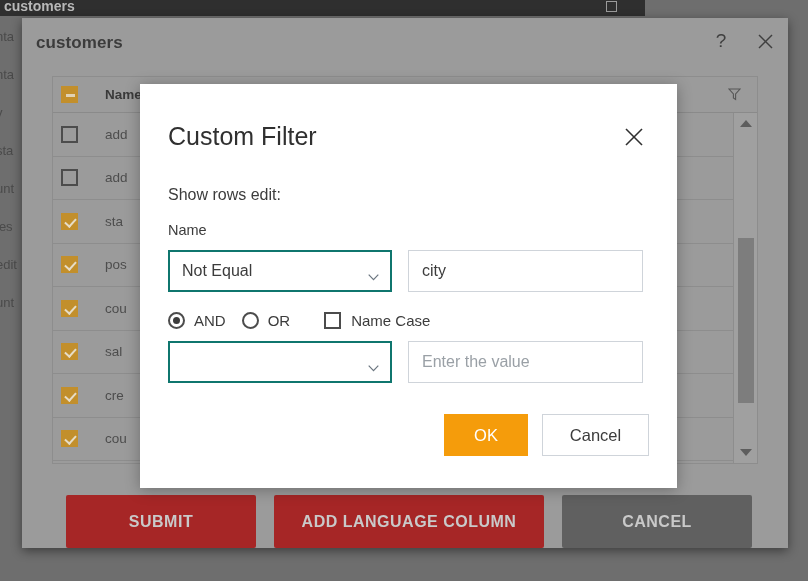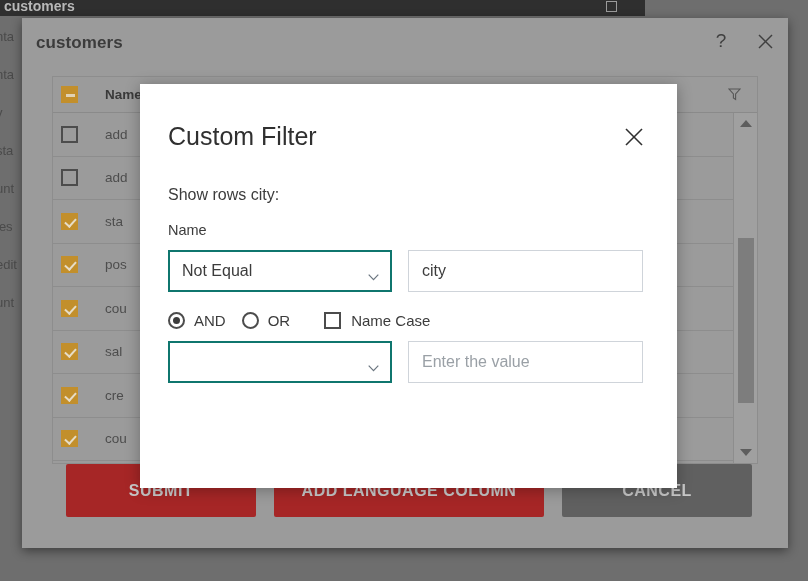--- a/index.html
+++ b/index.html
@@ -223,21 +223,21 @@
     height: 165px;
     background: #7d7d7d;
   }
 
   
   .outer-footer {
     position: absolute;
     left: 8px; right: 0; bottom: 0;
     height: 84px;
     display: flex;
-    align-items: flex-start;
+    align-items: flex-end;
     justify-content: center;
     gap: 18px;
   }
   .btn-flat {
     height: 53px;
     min-width: 190px;
     border: none;
     font-family: "Liberation Sans", sans-serif;
     font-size: 16px;
     font-weight: bold;
@@ -551,21 +551,21 @@
     <div class="modal-head">
       <span class="modal-title">Custom Filter</span>
       <span class="modal-close">
         <svg width="24" height="24" viewBox="0 0 24 24" aria-hidden="true">
           <line x1="4" y1="4" x2="20" y2="20" stroke="#303030" stroke-width="1.6"></line>
           <line x1="20" y1="4" x2="4" y2="20" stroke="#303030" stroke-width="1.6"></line>
         </svg>
       </span>
     </div>
 
-    <div class="show-rows">Show rows city:</div>
+    <div class="show-rows">Show rows edit:</div>
     <div class="field-label">Name</div>
 
     <div class="cond-row">
       <div class="sel-wrap">
         <div class="sel-box">Not Equal</div>
         <span class="sel-caret">
           <svg width="11" height="7" viewBox="0 0 11 7" aria-hidden="true">
             <polyline points="0.7,0.7 5.5,5.7 10.3,0.7" fill="none" stroke="#6b7680" stroke-width="1.2"></polyline>
           </svg>
         </span>
@@ -587,15 +587,19 @@
         <div class="sel-box"></div>
         <span class="sel-caret">
           <svg width="11" height="7" viewBox="0 0 11 7" aria-hidden="true">
             <polyline points="0.7,0.7 5.5,5.7 10.3,0.7" fill="none" stroke="#6b7680" stroke-width="1.2"></polyline>
           </svg>
         </span>
       </div>
       <input class="val-input" type="text" placeholder="Enter the value" style="">
     </div>
 
+    <div class="modal-actions">
+      <button class="btn-ok">OK</button>
+      <button class="btn-cncl">Cancel</button>
+    </div>
   </div>
 
 </div>
 
 </body></html>

